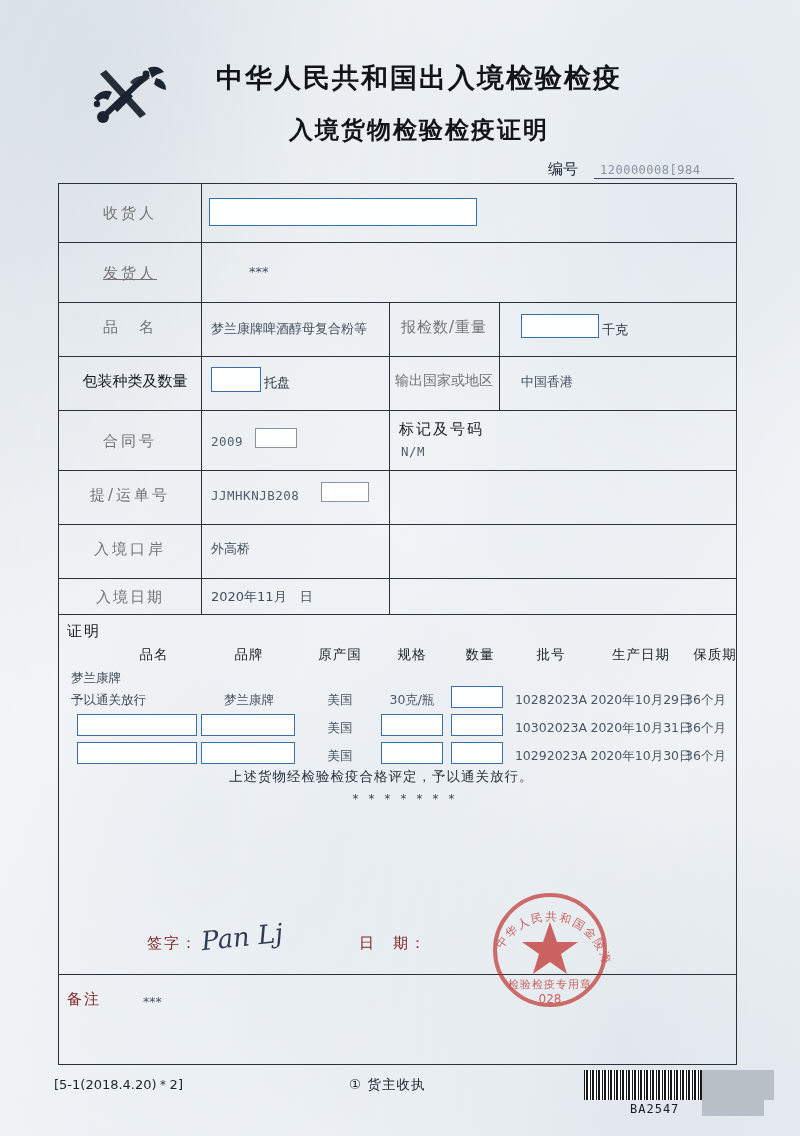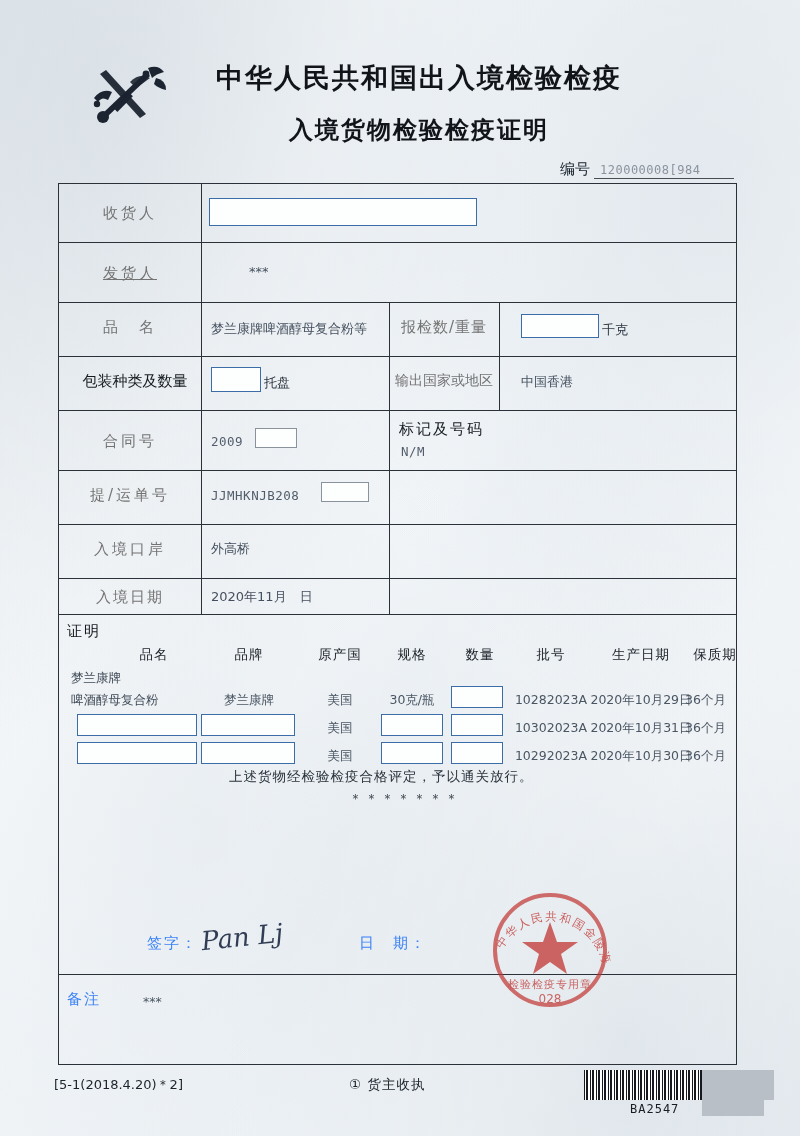--- a/index.html
+++ b/index.html
@@ -71,21 +71,21 @@
   }
 
   .serial-row {
     position: absolute;
     right: 80px;
     top: 160px;
     font-size: 15px;
     color: #16202a;
     display: flex;
     align-items: flex-end;
-    gap: 4px;
+    gap: 16px;
   }
   .serial-label { font-family: "DejaVu Sans", sans-serif; }
   .serial-value {
     font-family: "DejaVu Sans Mono", monospace;
     font-size: 12px;
     color: #7c8490;
     border-bottom: 1px solid #2b3238;
     padding: 0 6px 1px 6px;
     min-width: 128px;
     letter-spacing: 0.5px;
@@ -178,21 +178,21 @@
     font-size: 13px;
     color: #37404a;
     letter-spacing: 3px;
   }
 
   
   .sig-label {
     position: absolute;
     font-family: "DejaVu Sans", sans-serif;
     font-size: 15px;
-    color: #3b82f6;
+    color: #7f1d1d;
     letter-spacing: 2px;
   }
   .sig-ink {
     position: absolute;
     font-family: "DejaVu Serif", serif;
     font-size: 26px;
     font-style: italic;
     color: #1d2a45;
     transform: rotate(-6deg);
     opacity: 0.9;
@@ -365,21 +365,21 @@
     <div class="cert-head" style="left:50px;  top:462px; width:90px;">品名</div>
     <div class="cert-head" style="left:145px; top:462px; width:90px;">品牌</div>
     <div class="cert-head" style="left:245px; top:462px; width:72px;">原产国</div>
     <div class="cert-head" style="left:318px; top:462px; width:70px;">规格</div>
     <div class="cert-head" style="left:390px; top:462px; width:62px;">数量</div>
     <div class="cert-head" style="left:452px; top:462px; width:80px;">批号</div>
     <div class="cert-head" style="left:532px; top:462px; width:100px;">生产日期</div>
     <div class="cert-head" style="left:628px; top:462px; width:56px;">保质期</div>
 
     <div class="cert-cell" style="left:12px; top:486px; width:120px; text-align:left; color:#3f4a57;">梦兰康牌</div>
-    <div class="cert-cell" style="left:12px; top:508px; width:130px; text-align:left; color:#3f4a57;">啤酒醇母复合粉</div>
+    <div class="cert-cell" style="left:12px; top:508px; width:130px; text-align:left; color:#3f4a57;">予以通关放行</div>
     <div class="cert-cell" style="left:145px; top:508px; width:90px;">梦兰康牌</div>
     <div class="cert-cell" style="left:245px; top:508px; width:72px;">美国</div>
     <div class="cert-cell" style="left:318px; top:508px; width:70px;">30克/瓶</div>
     <div class="redact" style="left:392px; top:502px; width:52px; height:22px;"></div>
     <div class="cert-cell" style="left:390px; top:508px; width:56px;"></div>
     <div class="cert-cell" style="left:450px; top:508px; width:84px;">10282023A</div>
     <div class="cert-cell" style="left:530px; top:508px; width:104px;">2020年10月29日</div>
     <div class="cert-cell" style="left:626px; top:508px; width:58px; text-align:left;">36个月</div>
 
     <div class="redact" style="left:18px;  top:530px; width:120px; height:22px;"></div>

